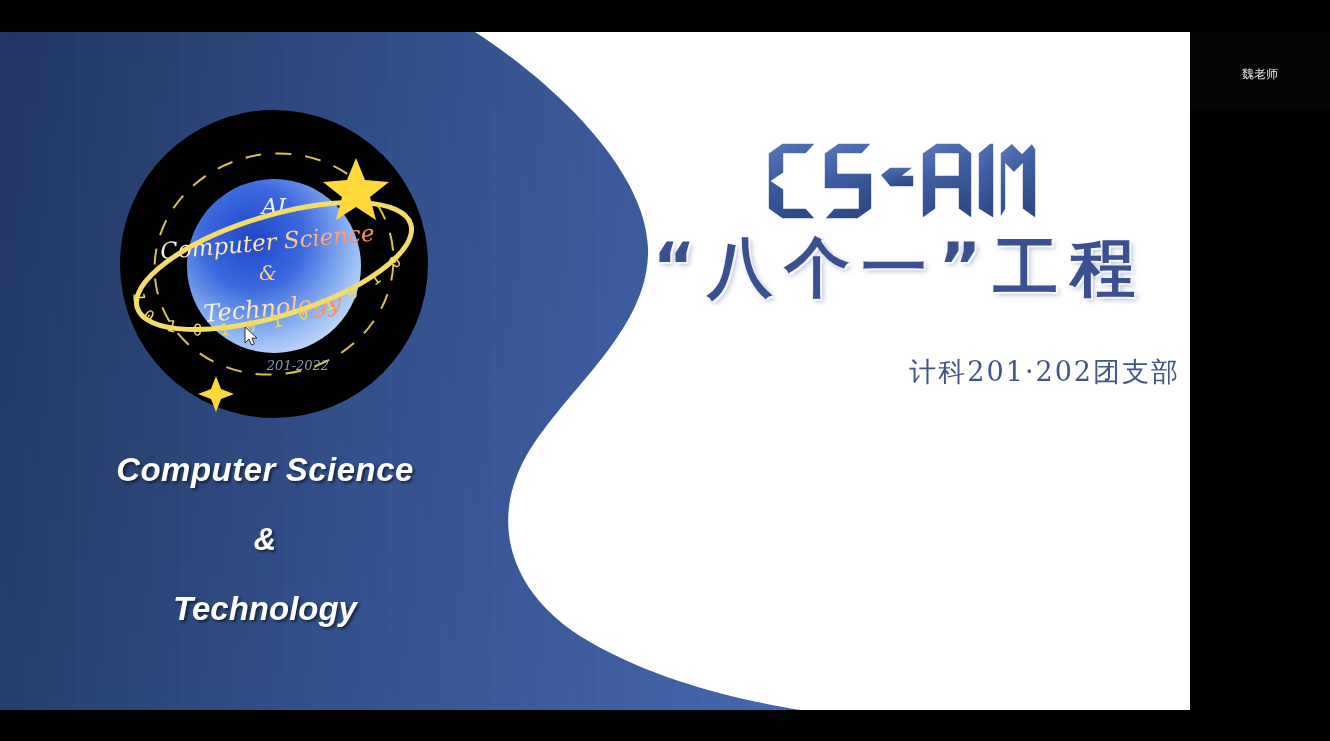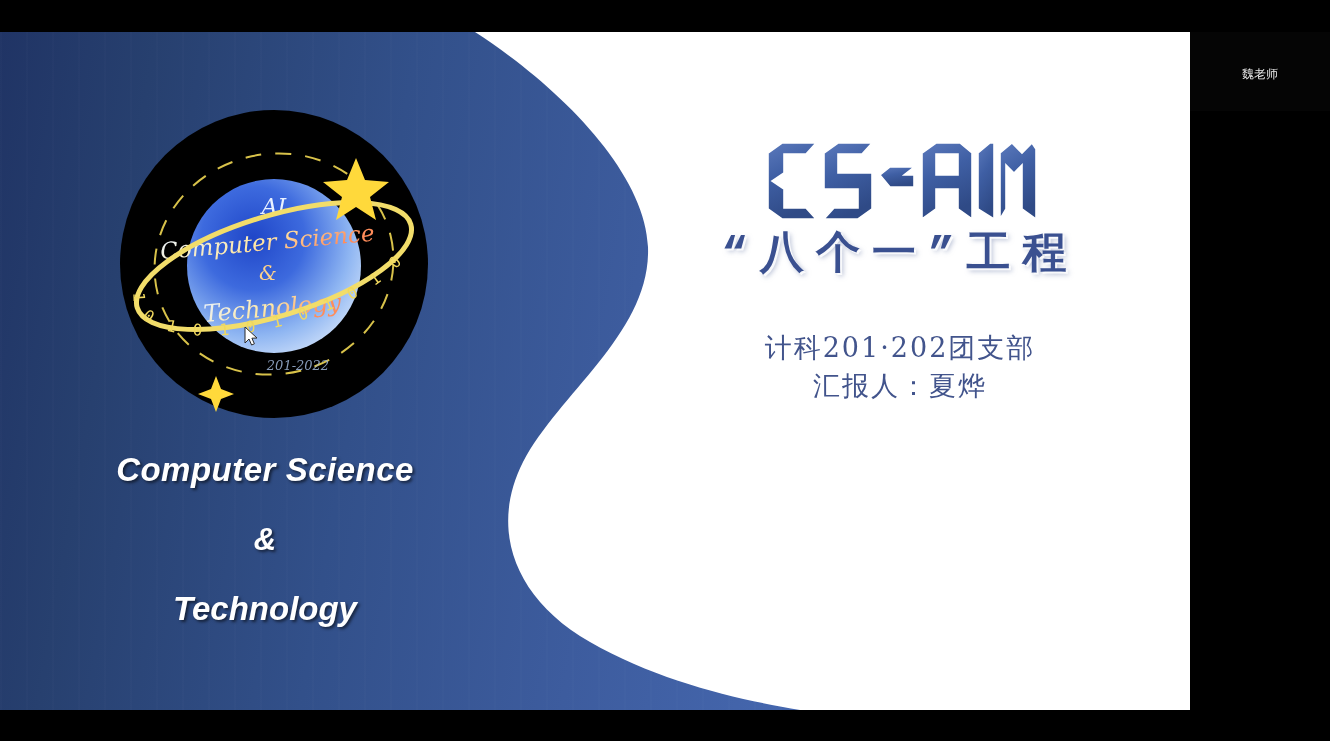--- a/index.html
+++ b/index.html
@@ -32,25 +32,25 @@
   #left-caption .l3{font-size:33px;margin-top:24px;}
 
   
   #right-block{position:absolute;left:620px;top:110px;width:560px;text-align:center;}
 
   #brand-logo{height:78px;display:flex;align-items:center;justify-content:center;margin-bottom:10px;}
 
   .cjk-title{font-family:"DejaVu Sans","Liberation Sans",sans-serif;
     color:#3a5090;font-weight:bold;letter-spacing:12px;
     text-shadow:2px 2px 0 rgba(255,255,255,.85), 3px 3px 5px rgba(120,135,175,.55);}
-  #title-line1{font-size:44px;line-height:1.16;margin-top:6px;font-family:Liberation Mono, monospace;}
+  #title-line1{font-size:65px;line-height:1.16;margin-top:6px;}
   #title-line2{font-size:60px;line-height:1.16;margin-top:2px;letter-spacing:14px;}
 
   #meta{margin-top:48px;color:#42548c;font-family:"DejaVu Serif","Liberation Serif",serif;
-    font-size:27px;line-height:1.42;letter-spacing:2px;}
+    font-size:27px;line-height:1.42;letter-spacing:2px;text-align:right;}
   #meta div{white-space:nowrap;}
 
   
   #participant-tile{position:absolute;left:1190px;top:32px;width:140px;height:79px;background:#050505;}
   #participant-name{position:absolute;left:1190px;top:66px;width:140px;text-align:center;
     color:#e8e8e8;font-size:12px;font-family:"DejaVu Sans","Liberation Sans",sans-serif;}
 
   
   #right-black{position:absolute;left:1190px;top:0;width:140px;height:741px;background:#000;}
   #top-black{position:absolute;left:0;top:0;width:1190px;height:32px;background:#000;}
@@ -151,21 +151,20 @@
 
             <path d="M236 10 L248 0 L258 10 L268 0 L272 6 L272 76 L258 66 L258 22 L250 30 L242 22 L242 66 L236 76 Z"></path>
           </g>
         </svg>
       </div>
 
       <div class="cjk-title" id="title-line1">“八个一”工程</div>
 
       <div id="meta">
         <div>计科201·202团支部</div>
-        <div>汇报人：夏烨</div>
       </div>
     </div>
 
     <svg id="cursor" viewBox="0 0 14 20" style="left: 244px; top: 294px;">
       <path d="M1 1 L1 17 L5 13 L7.6 19 L10.4 17.8 L7.9 12.2 L13 12 Z" fill="#ffffff" stroke="#2b2b2b" stroke-width="1"></path>
     </svg>
   </div>
 
   <div id="top-black"></div>
   <div id="bottom-black"></div>

